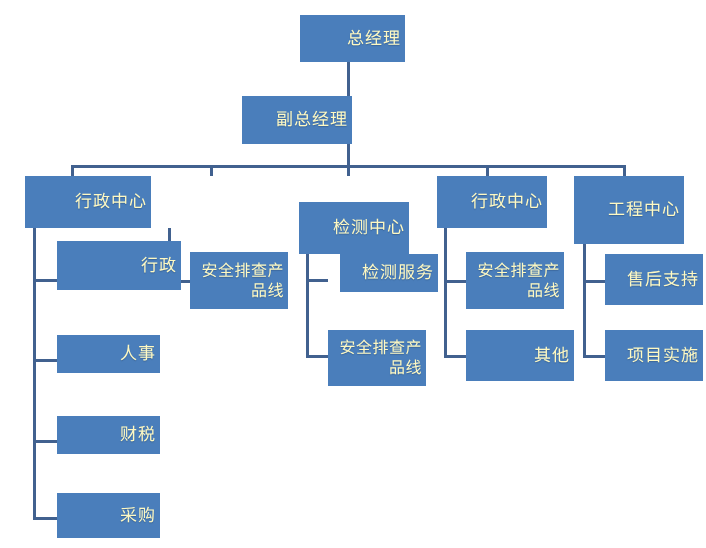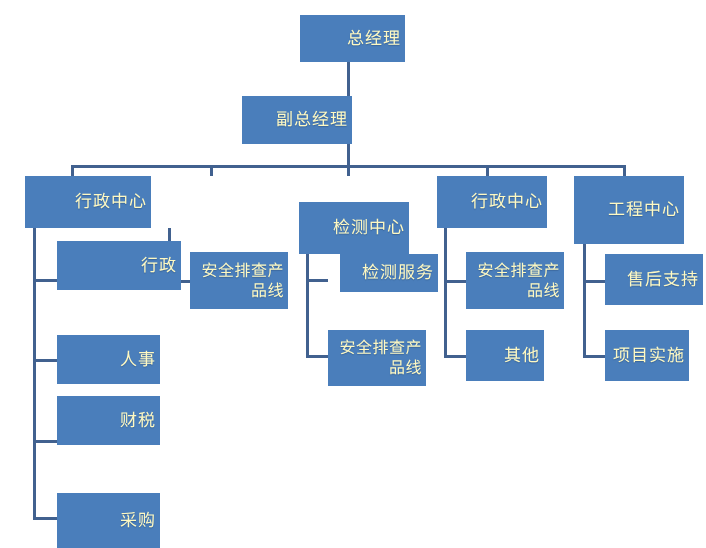--- a/index.html
+++ b/index.html
@@ -105,48 +105,48 @@
   <div class="node" style="left:437px; top:176px; width:110px; height:52px;">
     <span class="node-label">行政中心</span>
   </div>
   <div class="node" style="left:574px; top:176px; width:110px; height:68px;">
     <span class="node-label">工程中心</span>
   </div>
 
   <div class="node" style="left:57px; top:241px; width:124px; height:49px;">
     <span class="node-label">行政</span>
   </div>
-  <div class="node" style="left:57px; top:335px; width:103px; height:49px;">
+  <div class="node" style="left:57px; top:335px; width:103px; height:38px;">
     <span class="node-label">人事</span>
   </div>
-  <div class="node" style="left:57px; top:396px; width:103px; height:49px;">
+  <div class="node" style="left:57px; top:416px; width:103px; height:38px;">
     <span class="node-label">财税</span>
   </div>
-  <div class="node" style="left:57px; top:493px; width:103px; height:56px;">
+  <div class="node" style="left:57px; top:493px; width:103px; height:45px;">
     <span class="node-label">采购</span>
   </div>
 
   <div class="node two-line" style="left:190px; top:252px; width:98px; height:57px;">
     <span class="node-label">安全排查产品线</span>
   </div>
 
   <div class="node" style="left:328px; top:254px; width:98px; height:38px;margin-left:12px;">
     <span class="node-label">检测服务</span>
   </div>
   <div class="node two-line" style="left:328px; top:330px; width:98px; height:56px;">
     <span class="node-label">安全排查产品线</span>
   </div>
 
   <div class="node two-line" style="left:466px; top:252px; width:98px; height:57px;">
     <span class="node-label">安全排查产品线</span>
   </div>
-  <div class="node" style="left:466px; top:330px; width:78px; height:51px;">
+  <div class="node" style="left:466px; top:330px; width:108px; height:51px;">
     <span class="node-label">其他</span>
   </div>
 
   <div class="node" style="left:605px; top:254px; width:98px; height:51px;">
     <span class="node-label">售后支持</span>
   </div>
-  <div class="node" style="left:605px; top:330px; width:84px; height:51px;">
+  <div class="node" style="left:605px; top:330px; width:98px; height:51px;">
     <span class="node-label">项目实施</span>
   </div>
 
 </div>
 
 </body></html>

